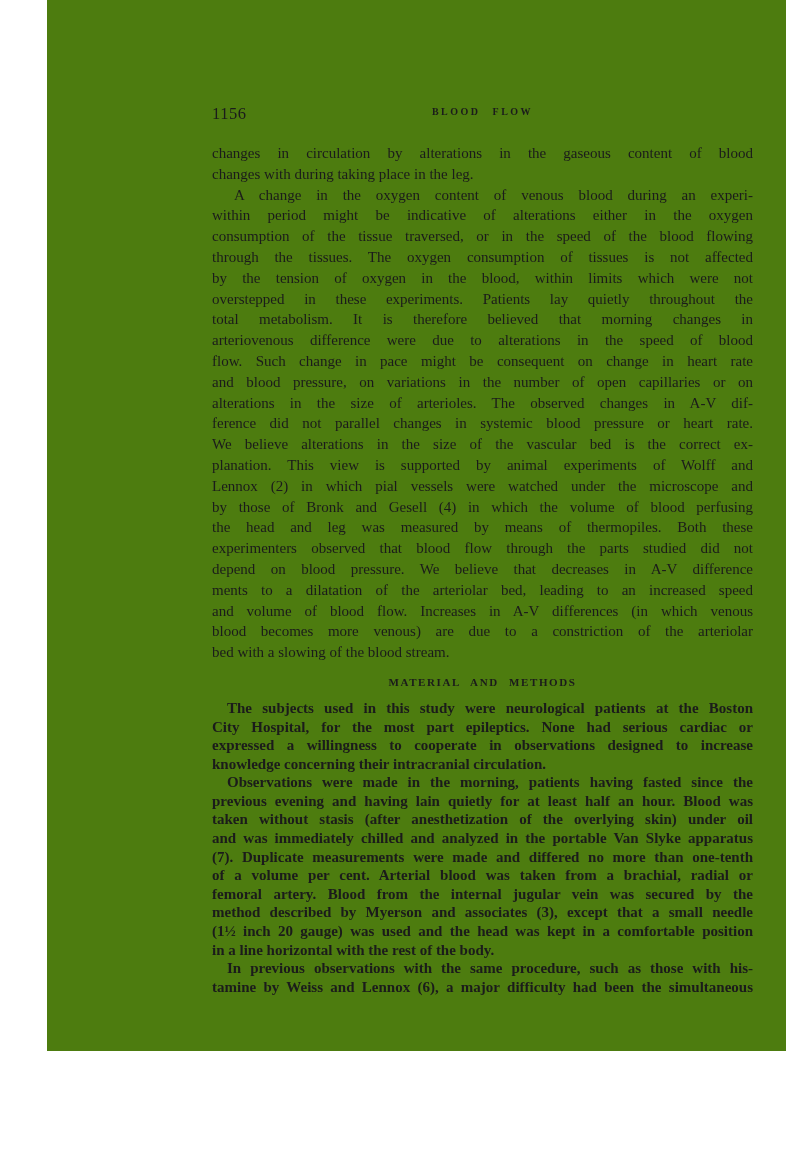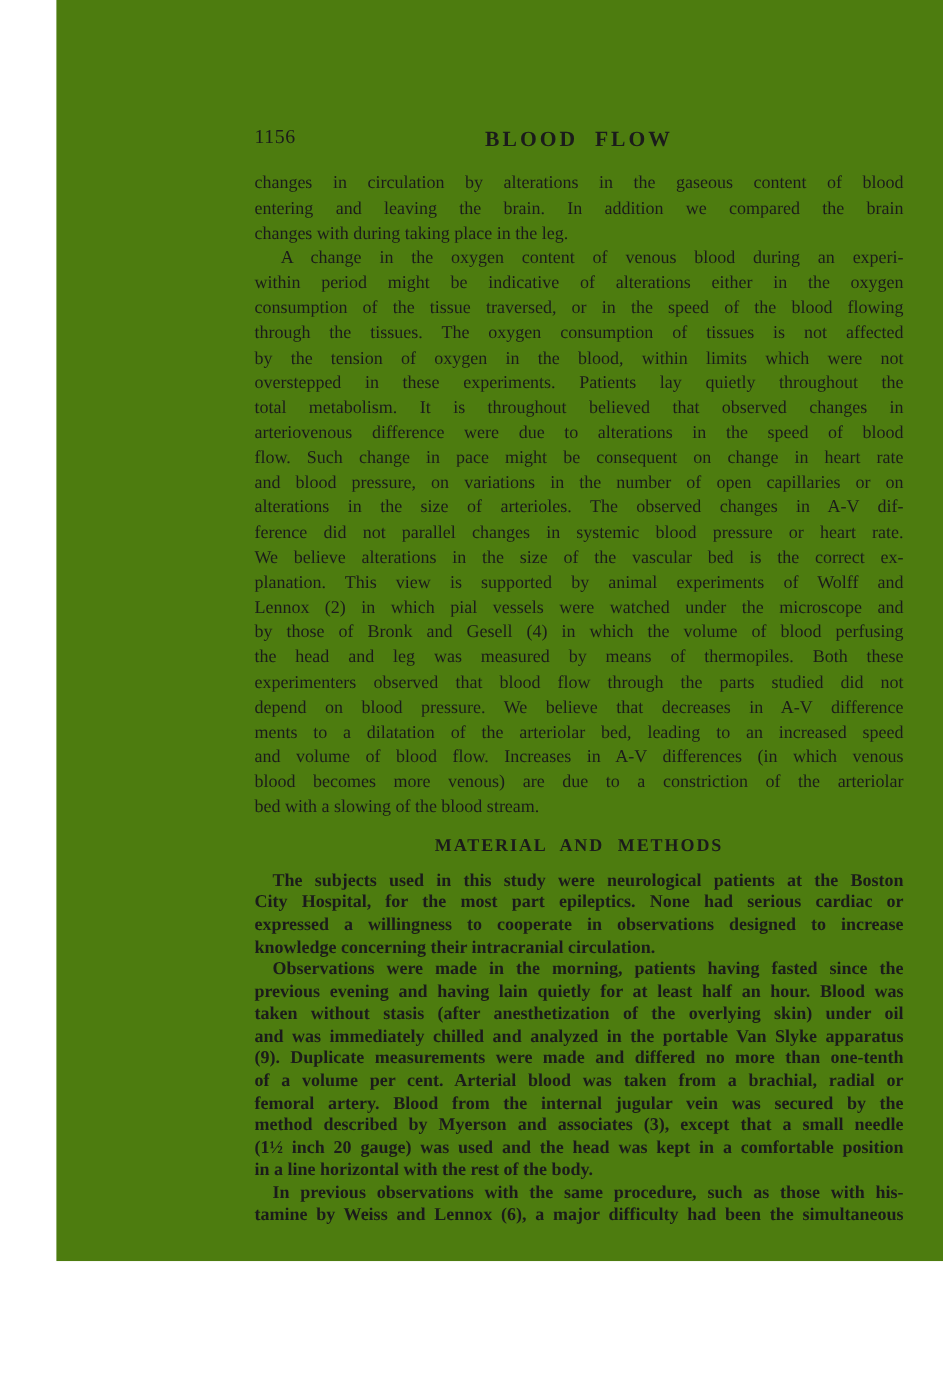--- a/index.html
+++ b/index.html
@@ -30,21 +30,21 @@
   }
   .page-number {
     position: absolute;
     left: 0;
     top: 0;
     font-size: 16.5px;
     letter-spacing: 0.5px;
   }
   .running-head {
     text-align: center;
-    font-size: 18px;
+    font-size: 10px;
     font-weight: 700;
     letter-spacing: 2.5px;
     word-spacing: 7px;
     padding-top: 2px;
   }
   .main-text .tline {
     font-size: 15px;
     line-height: 20.8px;
   }
   .main-text .tline.indent {
@@ -52,21 +52,21 @@
   }
   .tline {
     text-align: justify;
     text-align-last: justify;
   }
   .tline.lastline {
     text-align-last: left;
   }
   .section-heading {
     text-align: center;
-    font-size: 15px;
+    font-size: 11px;
     font-weight: 700;
     letter-spacing: 1.6px;
     word-spacing: 6px;
     margin-top: 13px;
     margin-bottom: 11px;
   }
   .methods-text .tline {
     font-size: 15px;
     line-height: 18.6px;
     font-weight: bold;
@@ -91,31 +91,30 @@
   <div class="text-column">
 
     <div class="page-header">
       <span class="page-number">1156</span>
       <div class="running-head">BLOOD FLOW</div>
     </div>
 
     <div class="main-text">
         <div class="para">
           <div class="tline">changes in circulation by alterations in the gaseous content of blood</div>
-          <div class="tline">entering and leaving the brain.  In addition we compared the brain</div>
           <div class="tline lastline">changes with during taking place in the leg.</div>
         </div>
         <div class="para">
           <div class="tline indent">A change in the oxygen content of venous blood during an experi-</div>
           <div class="tline">within period might be indicative of alterations either in the oxygen</div>
           <div class="tline">consumption of the tissue traversed, or in the speed of the blood flowing</div>
           <div class="tline">through the tissues.  The oxygen consumption of tissues is not affected</div>
           <div class="tline">by the tension of oxygen in the blood, within limits which were not</div>
           <div class="tline">overstepped in these experiments.  Patients lay quietly throughout the</div>
-          <div class="tline">total metabolism.  It is throughout believed that observed changes in</div>
+          <div class="tline">total metabolism.  It is therefore believed that morning changes in</div>
           <div class="tline">arteriovenous difference were due to alterations in the speed of blood</div>
           <div class="tline">flow.  Such change in pace might be consequent on change in heart rate</div>
           <div class="tline">and blood pressure, on variations in the number of open capillaries or on</div>
           <div class="tline">alterations in the size of arterioles.  The observed changes in A-V dif-</div>
           <div class="tline">ference did not parallel changes in systemic blood pressure or heart rate.</div>
           <div class="tline">We believe alterations in the size of the vascular bed is the correct ex-</div>
           <div class="tline">planation.  This view is supported by animal experiments of Wolff and</div>
           <div class="tline">Lennox (2) in which pial vessels were watched under the microscope and</div>
           <div class="tline">by those of Bronk and Gesell (4) in which the volume of blood perfusing</div>
           <div class="tline">the head and leg was measured by means of thermopiles.  Both these</div>
@@ -135,21 +134,21 @@
           <div class="tline indent">The subjects used in this study were neurological patients at the Boston</div>
           <div class="tline">City Hospital, for the most part epileptics.  None had serious cardiac or</div>
           <div class="tline">expressed a willingness to cooperate in observations designed to increase</div>
           <div class="tline lastline">knowledge concerning their intracranial circulation.</div>
         </div>
         <div class="para">
           <div class="tline indent">Observations were made in the morning, patients having fasted since the</div>
           <div class="tline">previous evening and having lain quietly for at least half an hour.  Blood was</div>
           <div class="tline">taken without stasis (after anesthetization of the overlying skin) under oil</div>
           <div class="tline">and was immediately chilled and analyzed in the portable Van Slyke apparatus</div>
-          <div class="tline">(9).  Duplicate measurements were made and differed no more than one-tenth</div>
+          <div class="tline">(7).  Duplicate measurements were made and differed no more than one-tenth</div>
           <div class="tline">of a volume per cent.  Arterial blood was taken from a brachial, radial or</div>
           <div class="tline">femoral artery.  Blood from the internal jugular vein was secured by the</div>
           <div class="tline">method described by Myerson and associates (3), except that a small needle</div>
           <div class="tline">(1½ inch 20 gauge) was used and the head was kept in a comfortable position</div>
           <div class="tline lastline">in a line horizontal with the rest of the body.</div>
         </div>
         <div class="para">
           <div class="tline indent">In previous observations with the same procedure, such as those with his-</div>
           <div class="tline">tamine by Weiss and Lennox (6), a major difficulty had been the simultaneous</div>
         </div>

